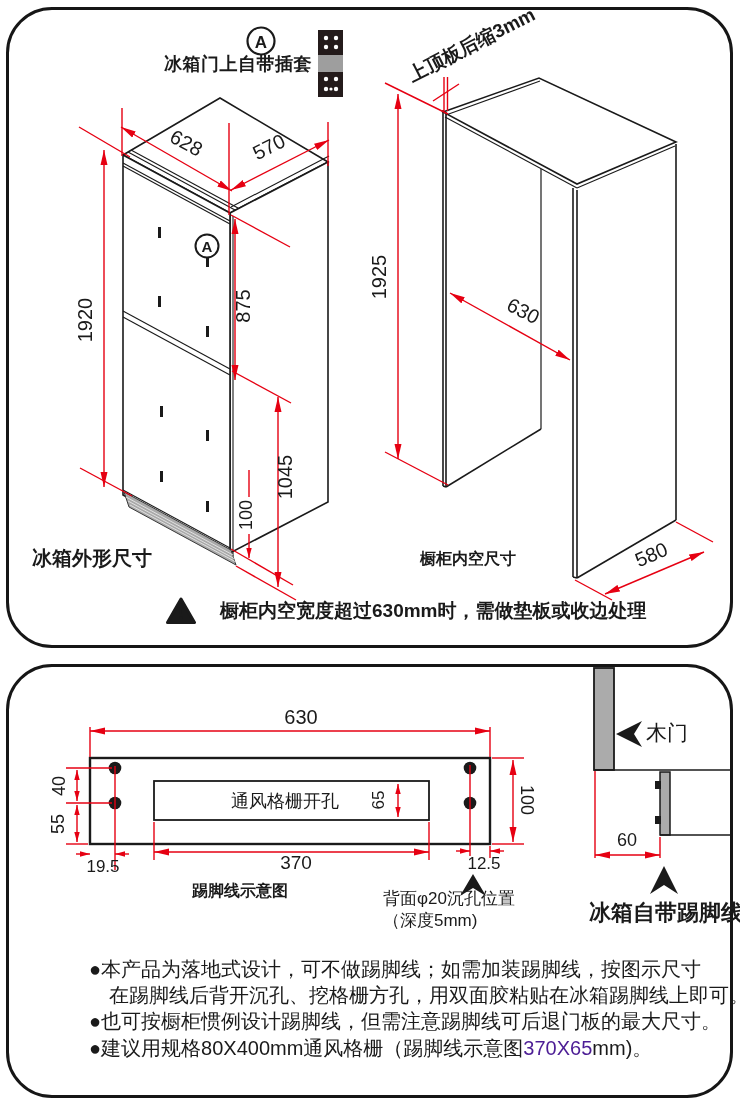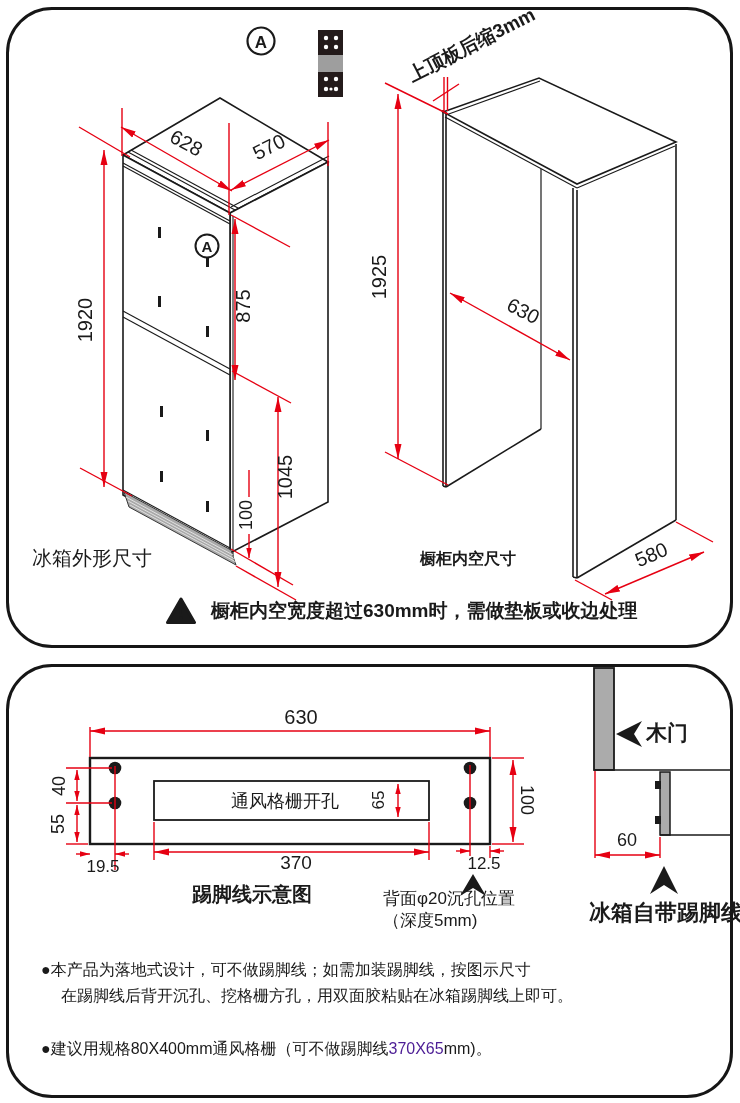--- a/index.html
+++ b/index.html
@@ -6,30 +6,30 @@
   .stage{position:relative;width:740px;height:1103px;background:#fff;overflow:hidden;
          font-family:"Liberation Sans","DejaVu Sans",sans-serif;color:#1a1a1a;}
   .panel{position:absolute;border:3.5px solid #161616;border-radius:46px;box-sizing:border-box;background:#fff;}
   #panel-top{left:6px;top:7px;width:727px;height:641px;}
   #panel-bottom{left:6px;top:664px;width:727px;height:434px;}
   svg.overlay{position:absolute;left:0;top:0;}
   .lbl{position:absolute;white-space:nowrap;color:#1a1a1a;}
   .red{color:#4c1d95;}
   #plug-note{left:164px;top:52px;font-size:18px;font-weight:bold;letter-spacing:0.5px;}
   #top-note{left:402px;top:32px;font-size:19px;font-weight:bold;transform:rotate(-27deg);transform-origin:center;}
-  #fridge-label{left:32px;top:545px;font-size:20px;font-weight:normal;text-align:center;}
+  #fridge-label{left:32px;top:545px;font-size:20px;font-weight:bold;text-align:center;}
   #cabinet-label{left:420px;top:549px;font-size:16px;font-weight:bold;}
-  #warning-row{left:166px;top:597px;display:flex;align-items:center;gap:15px;}
+  #warning-row{left:166px;top:597px;display:flex;align-items:center;gap:24px;}
   #warning-row .wtxt{font-size:19px;font-weight:bold;}
-  #kb-title{left:192px;top:881px;font-size:20px;font-weight:bold;}
+  #kb-title{left:192px;top:881px;font-size:16px;font-weight:bold;}
   #hole-note{left:383px;top:888px;width:150px;text-align:left;font-size:17px;line-height:22px;white-space:normal;}
-  #wood-door-label{left:646px;top:719px;font-size:21px;font-weight:bold;}
+  #wood-door-label{left:646px;top:719px;font-size:21px;font-weight:normal;}
   #kick-label{left:589px;top:898px;font-size:22px;font-weight:bold;}
   #thickness-note{left:577px;top:920px;font-size:17px;}
-  .note-line{font-size:16px;line-height:25px;}
+  .note-line{font-size:20px;line-height:25px;margin-left:48px;}
   #note1{left:41px;top:957px;}
   #note2{left:61px;top:983px;}
   #note3{left:41px;top:1009px;}
   #note4{left:41px;top:1036px;}
   text{font-family:"Liberation Sans","DejaVu Sans",sans-serif;fill:#1a1a1a;}
 </style>
 </head>
 <body>
 
 <div class="stage">
@@ -224,20 +224,21 @@
     <g stroke="#e60012" stroke-width="1.4" fill="none">
       <path d="M595,771 L595,858"></path>
       <path d="M660,837 L660,858"></path>
       <path d="M595,855 L660,855" marker-start="url(#arL)" marker-end="url(#arL)"></path>
     </g>
     <text x="627" y="846" text-anchor="middle" font-size="18">60</text>
     <path d="M616,734 L642,721 L634,734 L642,747 Z" fill="#1a1a1a"></path>
     <path d="M664,866 L650,894 L664,885 L678,894 Z" fill="#1a1a1a"></path>
   </svg>
 
+  <div class="lbl" id="plug-note">冰箱门上自带插套</div>
   <div class="lbl" id="top-note">上顶板后缩3mm</div>
   <div class="lbl" id="fridge-label">冰箱外形尺寸</div>
   <div class="lbl" id="cabinet-label">橱柜内空尺寸</div>
 
   <div class="lbl" id="warning-row">
     <svg width="30" height="28" viewBox="0 0 30 28">
       <path d="M15,2 L28.5,25.5 L1.5,25.5 Z" fill="#1a1a1a" stroke="#1a1a1a" stroke-width="3" stroke-linejoin="round"></path>
       <text x="15" y="22" text-anchor="middle" font-size="16" font-weight="bold" fill="#ffffff">!</text>
     </svg>
     <span class="wtxt">橱柜内空宽度超过630mm时，需做垫板或收边处理</span>
@@ -246,15 +247,16 @@
   <div class="lbl" id="kb-title">踢脚线示意图</div>
   <div class="lbl" id="hole-note">
     <span>背面φ20沉孔位置</span><br>
     <span>（深度5mm)</span>
   </div>
   <div class="lbl" id="wood-door-label">木门</div>
   <div class="lbl" id="kick-label">冰箱自带踢脚线</div>
 
   <div class="lbl note-line" id="note1">●本产品为落地式设计，可不做踢脚线；如需加装踢脚线，按图示尺寸</div>
   <div class="lbl note-line" id="note2">在踢脚线后背开沉孔、挖格栅方孔，用双面胶粘贴在冰箱踢脚线上即可。</div>
-  <div class="lbl note-line" id="note4"><span>●建议用规格80X400mm通风格栅（可不做踢脚线</span><span class="red">370X65</span><span>mm)。</span></div>
+  <div class="lbl note-line" id="note3">●也可按橱柜惯例设计踢脚线，但需注意踢脚线可后退门板的最大尺寸。</div>
+  <div class="lbl note-line" id="note4"><span>●建议用规格80X400mm通风格栅（踢脚线示意图</span><span class="red">370X65</span><span>mm)。</span></div>
 
 </div>
 
 </body></html>

